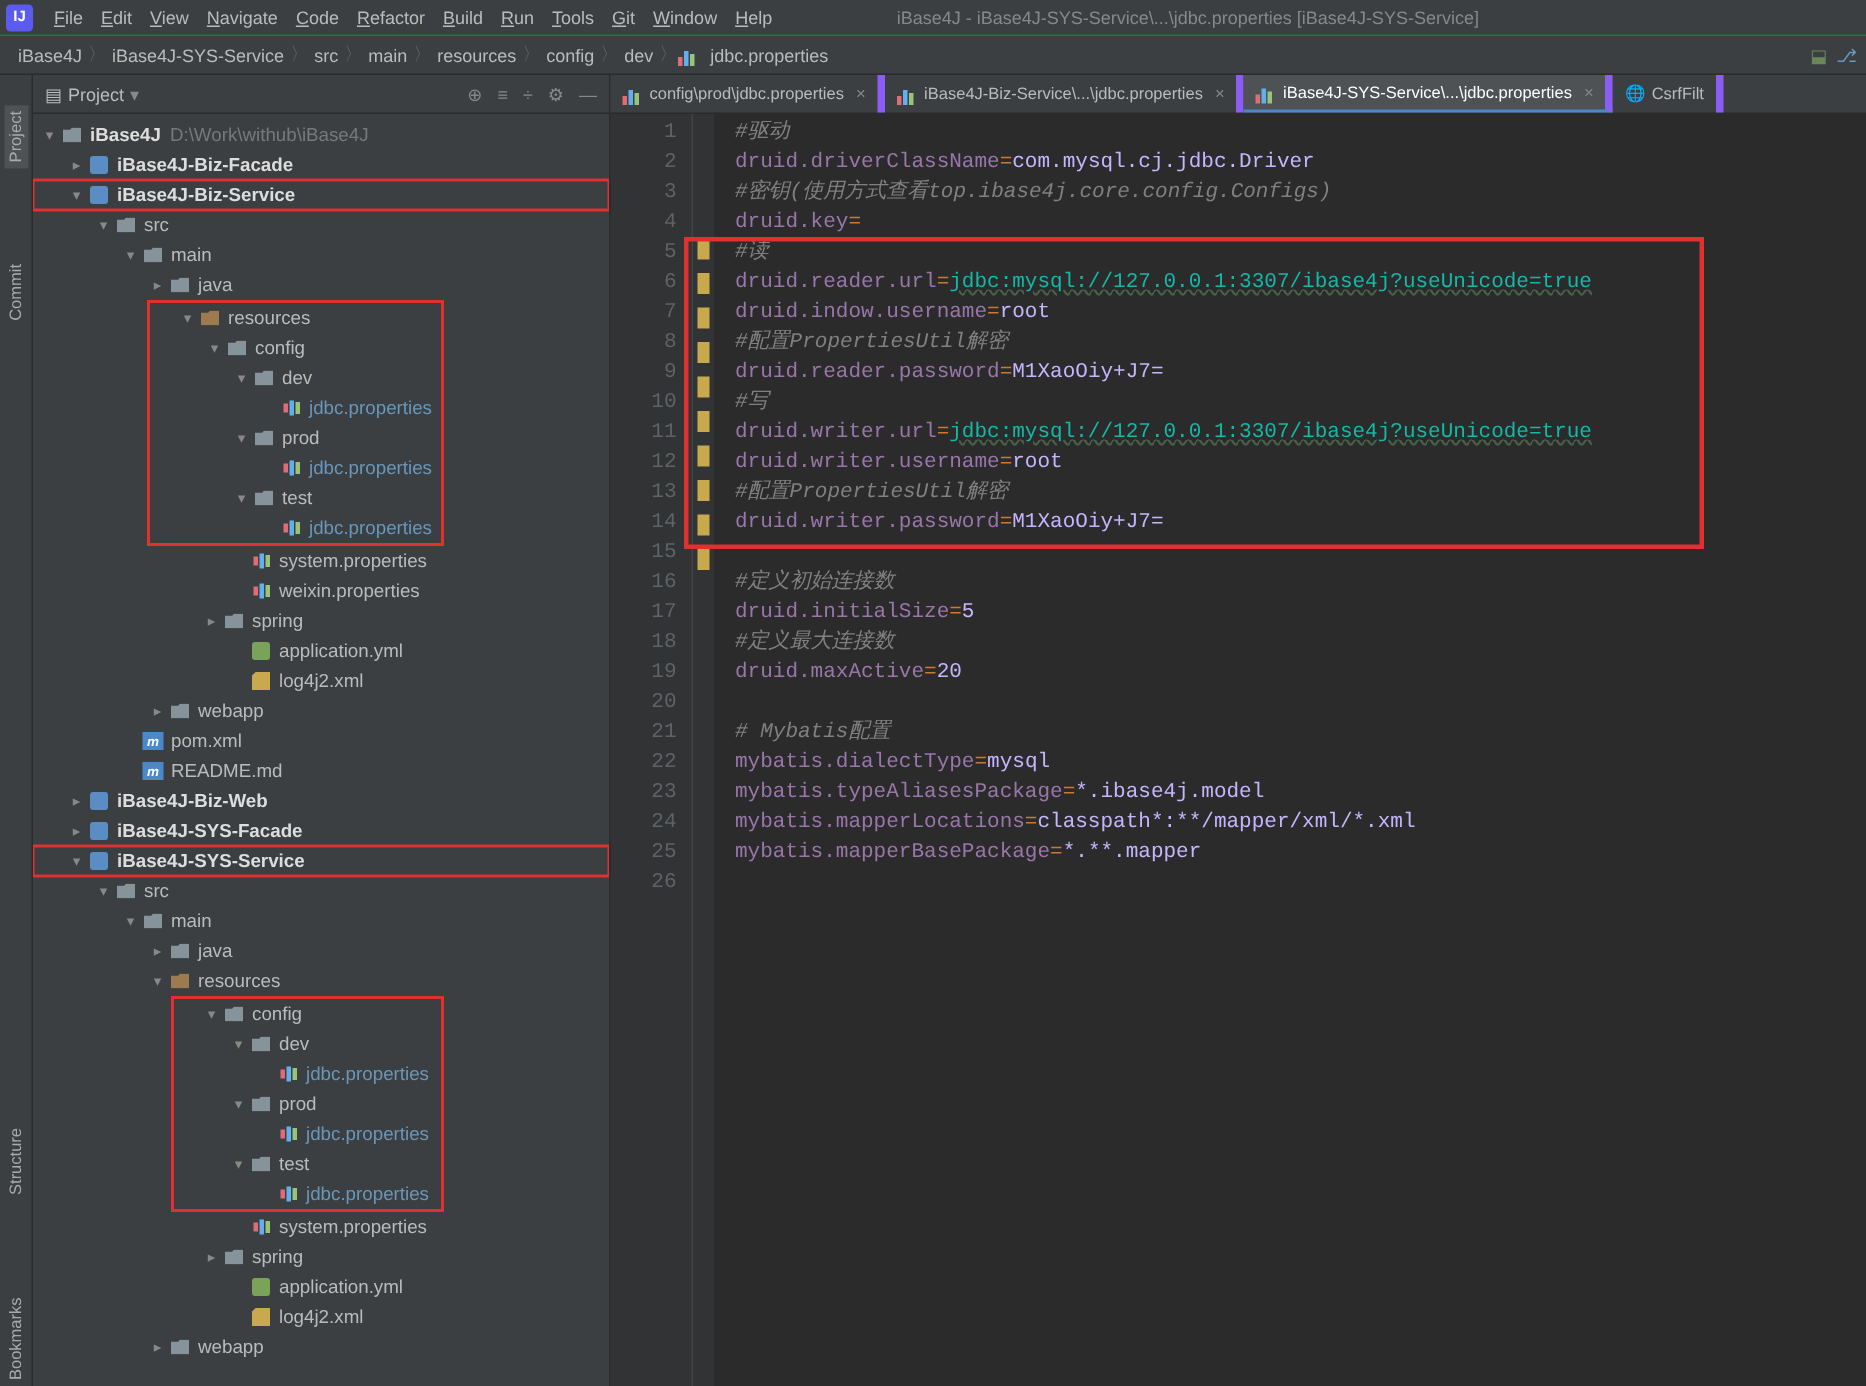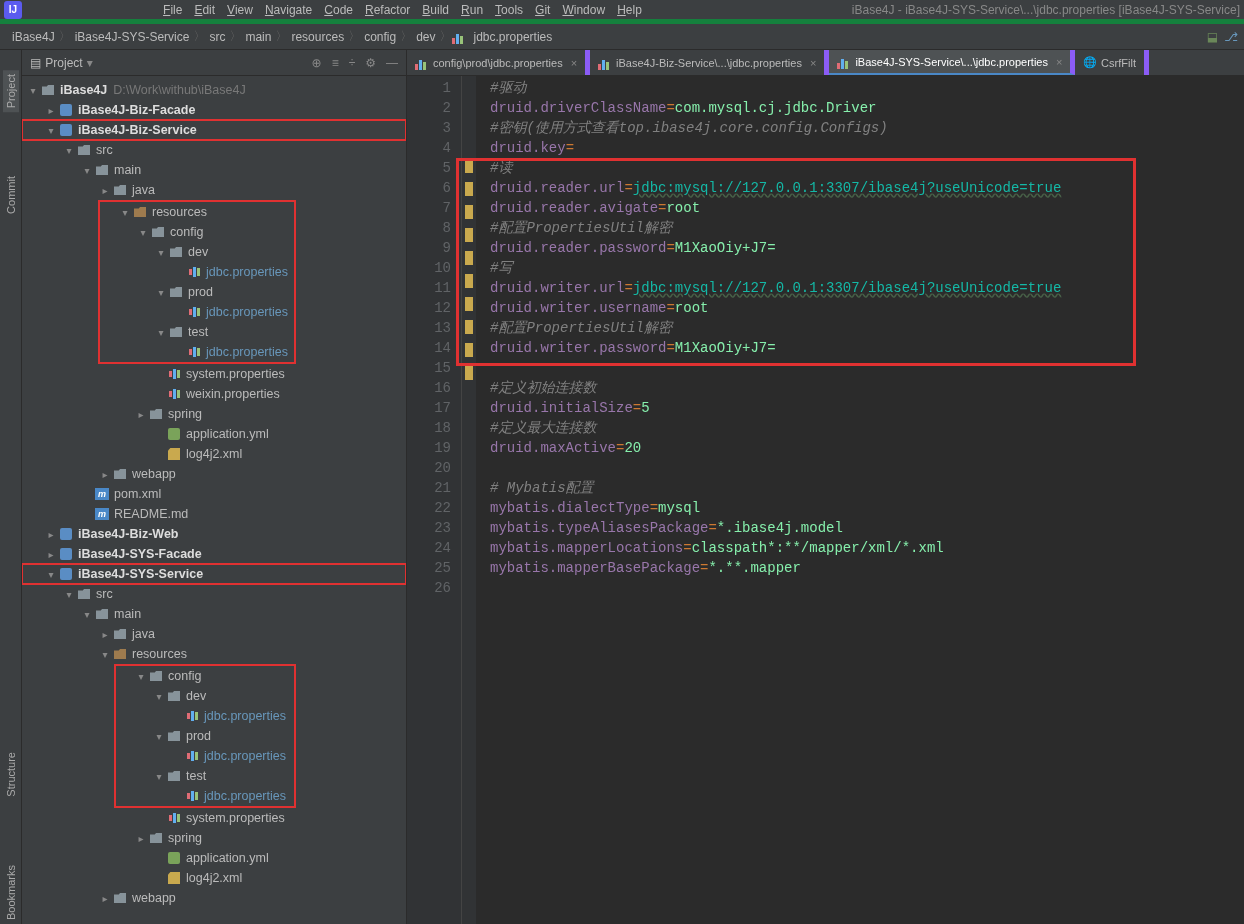--- a/index.html
+++ b/index.html
@@ -1,17 +1,17 @@
 <!DOCTYPE html>
 <html><head>
 <meta charset="utf-8">
 <style>
   * { margin: 0; padding: 0; box-sizing: border-box; }
   body { background: #3c3f41; color: #bbbbbb; font-family: "Segoe UI", Arial, sans-serif; font-size: 12px; overflow: hidden; width: 1244px; height: 924px; }
-  .menubar { height: 24px; background: #3c3f41; display: flex; align-items: center; padding: 0 4px; border-bottom: 5px solid #15803d; justify-content: space-between; }
+  .menubar { height: 24px; background: #3c3f41; display: flex; align-items: center; padding: 0 4px; border-bottom: 1px solid #15803d; }
   .menubar .logo { width: 18px; height: 18px; background: #5b5bef; border-radius: 3px; margin-right: 8px; display:flex;align-items:center;justify-content:center;color:#fff;font-weight:bold;font-size:10px;}
   .menubar .menu { padding: 2px 6px; cursor: pointer; }
   .menubar .menu u { text-decoration: underline; }
   .menubar .title { margin-left: 30px; color: #888; padding-left: 47px; }
   .breadcrumb { height: 26px; background: #3c3f41; display: flex; align-items: center; padding: 0 8px; border-bottom: 1px solid #2b2b2b; font-size: 12px; position:relative;}
   .breadcrumb .crumb { color: #bbb; padding: 0 4px; }
   .breadcrumb .sep { color: #666; }
   .breadcrumb .icons-right { position:absolute; right:6px; display:flex; gap:6px;}
   .layout { display: flex; height: calc(924px - 24px - 26px); }
   .leftgutter { width: 22px; background: #3c3f41; border-right: 1px solid #2b2b2b; display:flex; flex-direction:column; align-items:center; padding-top:20px; gap:60px;}
@@ -42,21 +42,21 @@
   .gutter { width: 55px; background: #313335; color: #606366; text-align: right; padding: 2px 10px 0 0; border-right:1px solid #444;}
   .gutter div { height: 20px; }
   .marker-col { width: 14px; background: #313335; }
   .marker-col div { height:20px;}
   .marker-col .m { background:#c9a94e; width:8px; height:14px; margin:3px auto;}
   .code { flex: 1; padding: 2px 0 0 14px; position:relative;}
   .code-line { height: 20px; white-space: pre; }
   .c-comment { color: #808080; font-style: italic; }
   .c-key { color: #9876aa; }
   .c-op { color: #cc7832; }
-  .c-val { color: #86efac; }
+  .c-val { color: #c4b5fd; }
   .c-link { color:#14b8a6; text-decoration: underline wavy rgba(100,150,100,.5);}
   .editor-redbox { position:absolute; border:3px solid #e03131; pointer-events:none;}
   .folder-icon::before { content:""; display:inline-block; width:12px;height:10px; background:#87939a; clip-path: polygon(0 15%, 40% 15%, 50% 0, 100% 0, 100% 100%, 0 100%);}
   .folder-open-icon::before { content:""; display:inline-block; width:12px;height:10px; background:#87939a; clip-path: polygon(0 15%, 40% 15%, 50% 0, 100% 0, 100% 100%, 0 100%);}
   .module-icon::before { content:""; display:inline-block;width:12px;height:12px;background:#5a8dc4;border-radius:2px;}
   .prop-icon { display:inline-flex;width:14px;height:14px;align-items:flex-end;gap:1px;}
   .prop-icon i{display:inline-block;width:3px;}
   .prop-icon i:nth-child(1){height:6px;background:#e06c75;}
   .prop-icon i:nth-child(2){height:10px;background:#61afef;}
   .prop-icon i:nth-child(3){height:8px;background:#98c379;}
@@ -509,21 +509,21 @@
           <div></div>
         </div>
       <div class="code" id="code">
         <div class="editor-redbox" style="left:-20px; top:82px; width:680px; height:208px;"></div>
       <div class="code-line"><span class="c-comment">#驱动</span></div>
           <div class="code-line"><span class="c-key">druid.driverClassName</span><span class="c-op">=</span><span class="c-val">com.mysql.cj.jdbc.Driver</span></div>
           <div class="code-line"><span class="c-comment">#密钥(使用方式查看top.ibase4j.core.config.Configs)</span></div>
           <div class="code-line"><span class="c-key">druid.key</span><span class="c-op">=</span><span class="c-val"></span></div>
           <div class="code-line"><span class="c-comment">#读</span></div>
           <div class="code-line"><span class="c-key">druid.reader.url</span><span class="c-op">=</span><span class="c-link">jdbc:mysql://127.0.0.1:3307/ibase4j?useUnicode=true</span></div>
-          <div class="code-line"><span class="c-key">druid.reader.avigate</span><span class="c-op">=</span><span class="c-val">root</span></div>
+          <div class="code-line"><span class="c-key">druid.indow.username</span><span class="c-op">=</span><span class="c-val">root</span></div>
           <div class="code-line"><span class="c-comment">#配置PropertiesUtil解密</span></div>
           <div class="code-line"><span class="c-key">druid.reader.password</span><span class="c-op">=</span><span class="c-val">M1XaoOiy+J7=</span></div>
           <div class="code-line"><span class="c-comment">#写</span></div>
           <div class="code-line"><span class="c-key">druid.writer.url</span><span class="c-op">=</span><span class="c-link">jdbc:mysql://127.0.0.1:3307/ibase4j?useUnicode=true</span></div>
           <div class="code-line"><span class="c-key">druid.writer.username</span><span class="c-op">=</span><span class="c-val">root</span></div>
           <div class="code-line"><span class="c-comment">#配置PropertiesUtil解密</span></div>
           <div class="code-line"><span class="c-key">druid.writer.password</span><span class="c-op">=</span><span class="c-val">M1XaoOiy+J7=</span></div>
           <div class="code-line"></div>
           <div class="code-line"><span class="c-comment">#定义初始连接数</span></div>
           <div class="code-line"><span class="c-key">druid.initialSize</span><span class="c-op">=</span><span class="c-val">5</span></div>

